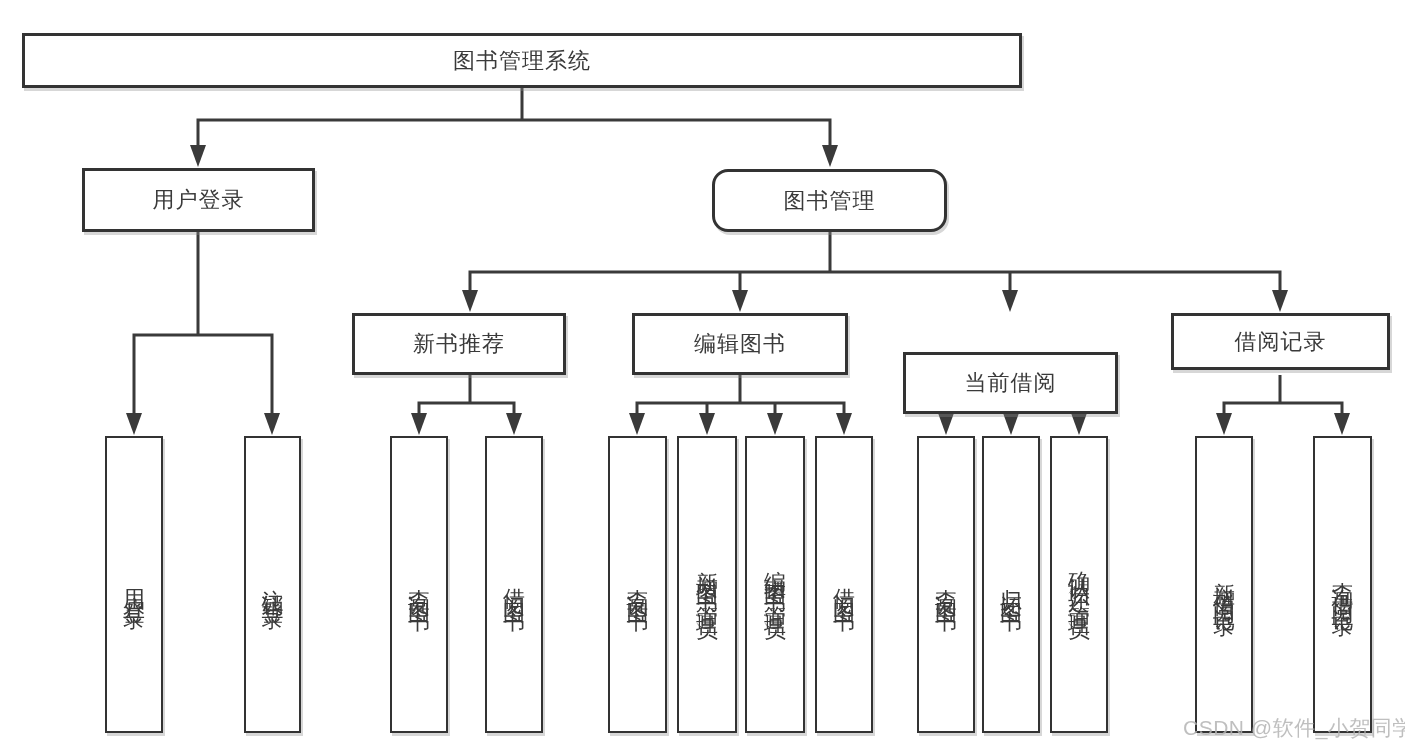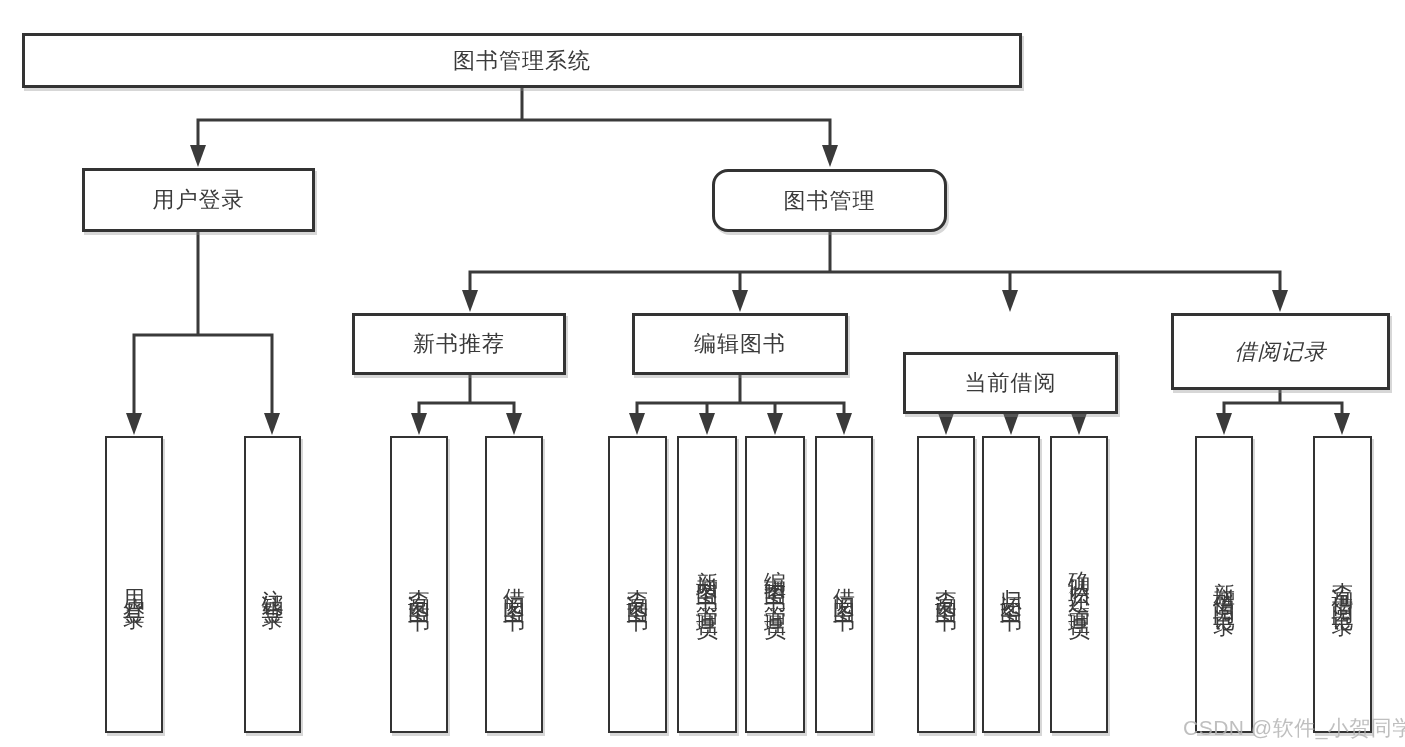--- a/index.html
+++ b/index.html
@@ -103,21 +103,21 @@
 
   <div class="node node-h" style="left:352px; top:313px; width:214px; height:62px;">
     <span>新书推荐</span>
   </div>
   <div class="node node-h" style="left:632px; top:313px; width:216px; height:62px;">
     <span>编辑图书</span>
   </div>
   <div class="node node-h" style="left:903px; top:313px; width:215px; height:62px;margin-top:39px;">
     <span>当前借阅</span>
   </div>
-  <div class="node node-h" style="left:1171px; top:313px; width:219px; height:77px;font-style:italic;">
+  <div class="node node-h" style="left:1171px; top:313px; width:219px; height:57px;">
     <span>借阅记录</span>
   </div>
 
   <div class="node node-v" style="left:105px; top:436px; width:58px; height:297px;">
     <span class="vlabel">用户登录</span>
   </div>
   <div class="node node-v" style="left:244px; top:436px; width:57px; height:297px;">
     <span class="vlabel">注销登录</span>
   </div>
   <div class="node node-v" style="left:390px; top:436px; width:58px; height:297px;">

